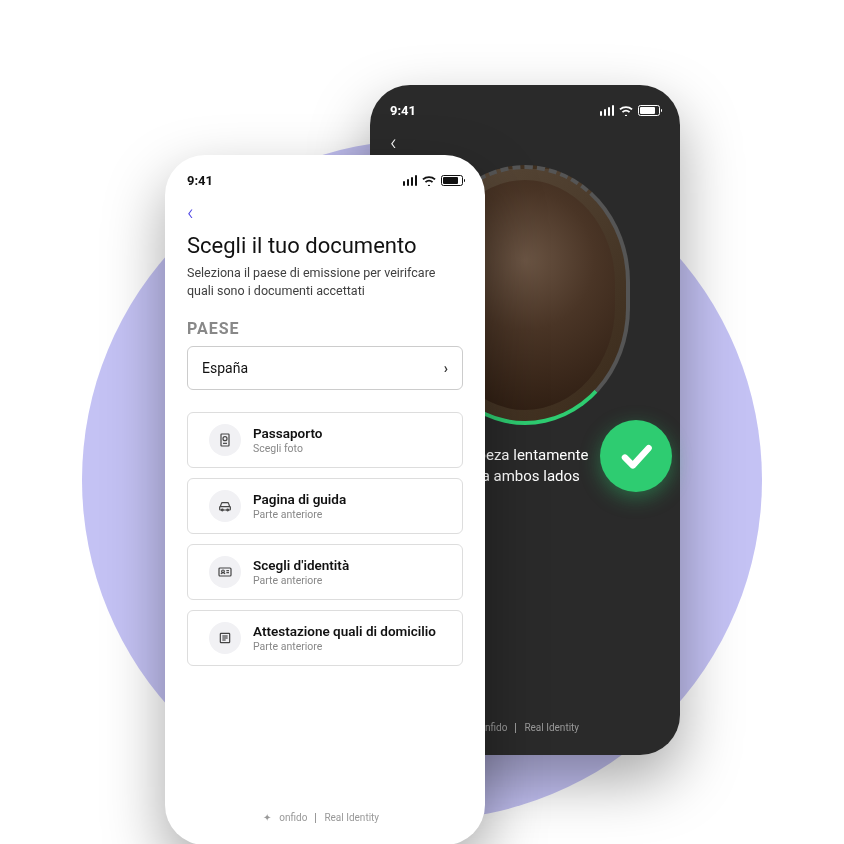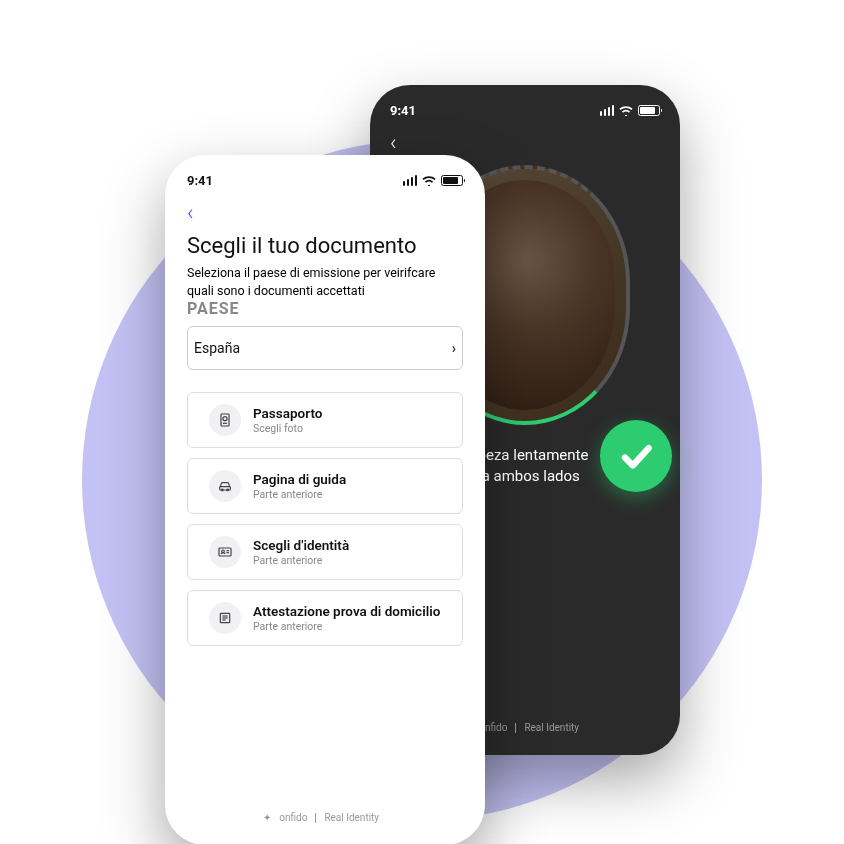--- a/index.html
+++ b/index.html
@@ -18,23 +18,23 @@
 .battery::after{content:"";position:absolute;right:-3px;top:3px;width:1.5px;height:3px;background:currentColor;border-radius:0 1px 1px 0}
 .battery::before{content:"";position:absolute;left:1px;top:1px;bottom:1px;width:15px;background:currentColor;border-radius:1px}
 .back-chev{font-size:22px;font-weight:300;margin-bottom:8px;cursor:pointer}
 .phone-light .back-chev{color:#4F46E5}
 .face-ring{width:210px;height:260px;margin:10px auto 20px;position:relative;border-radius:50%/45%;border:4px solid #2ecc71;border-top-color:#555;border-right-color:#555;border-style:dashed solid solid dashed;background:linear-gradient(135deg,#5a4a3a,#3a2a1a);display:flex;align-items:center;justify-content:center}
 .face-placeholder{width:180px;height:230px;border-radius:50%/45%;background:radial-gradient(circle at 50% 35%,#6b5544 0%,#4a3526 40%,#2a1a0f 100%);position:relative}
 .instr{text-align:center;font-size:15px;line-height:1.4;margin-top:10px}
 .footer-brand{position:absolute;bottom:22px;left:0;right:8px;text-align:center;font-size:10px;color:#999;display:flex;justify-content:center;align-items:center;gap:8px}
 .footer-brand .sep{width:1px;height:10px;background:#999}
 .phone-light h1{font-size:22px;font-weight:400;margin:8px 0 6px}
-.subhead{font-size:12.5px;color:#000000;line-height:1.4;}
+.subhead{font-size:12.5px;color:#404040;line-height:1.4;margin-bottom:20px}
 .label{font-size:16px;letter-spacing:1px;color:#888;font-weight:700;margin-bottom:8px}
-.select-row{border:1px solid #ccc;border-radius:6px;padding:13px 6px;display:flex;justify-content:space-between;align-items:flex-start;font-size:14px;margin-bottom:22px;cursor:pointer}
+.select-row{border:1px solid #ccc;border-radius:6px;padding:13px 14px;display:flex;justify-content:space-between;align-items:flex-start;font-size:14px;margin-bottom:22px;cursor:pointer}
 .doc-item{border:1px solid #ddd;border-radius:6px;padding:11px 21px;display:flex;align-items:center;gap:12px;margin-bottom:10px;cursor:pointer}
 .doc-icon{width:32px;height:32px;border-radius:50%;background:#f1f1f4;display:flex;align-items:center;justify-content:center;flex-shrink:0}
 .doc-icon svg{width:16px;height:16px;stroke:#444}
 .doc-title{font-size:13.5px;font-weight:600}
 .doc-sub{font-size:10.5px;color:#888;margin-top:1px}
 .check-badge{position:absolute;width:72px;height:72px;border-radius:50%;background:#2ecc71;left:600px;top:420px;z-index:3;display:flex;align-items:center;justify-content:center;box-shadow:0 6px 20px rgba(46,204,113,0.4)}
 .check-badge svg{width:38px;height:38px;stroke:#fff;stroke-width:4;fill:none;stroke-linecap:round;stroke-linejoin:round}
 .chev-r{font-weight:700;color:#333}
 </style>
 </head>
@@ -149,21 +149,21 @@
   <div class="doc-item">
     <div class="doc-icon">
       <svg viewBox="0 0 24 24" fill="none" stroke-width="1.8">
           <rect x="5" y="5" width="14" height="14" rx="1"></rect>
           <line x1="8" y1="9" x2="16" y2="9"></line>
           <line x1="8" y1="12" x2="16" y2="12"></line>
           <line x1="8" y1="15" x2="13" y2="15"></line>
         </svg>
     </div>
     <div>
-      <div class="doc-title">Attestazione prova di domicilio</div>
+      <div class="doc-title">Attestazione quali di domicilio</div>
       <div class="doc-sub">Parte anteriore</div>
     </div>
   </div>
 
   <div class="footer-brand">
     <span>✦</span>
     <span>onfido</span>
     <span class="sep"></span>
     <span>Real Identity</span>
   </div>

